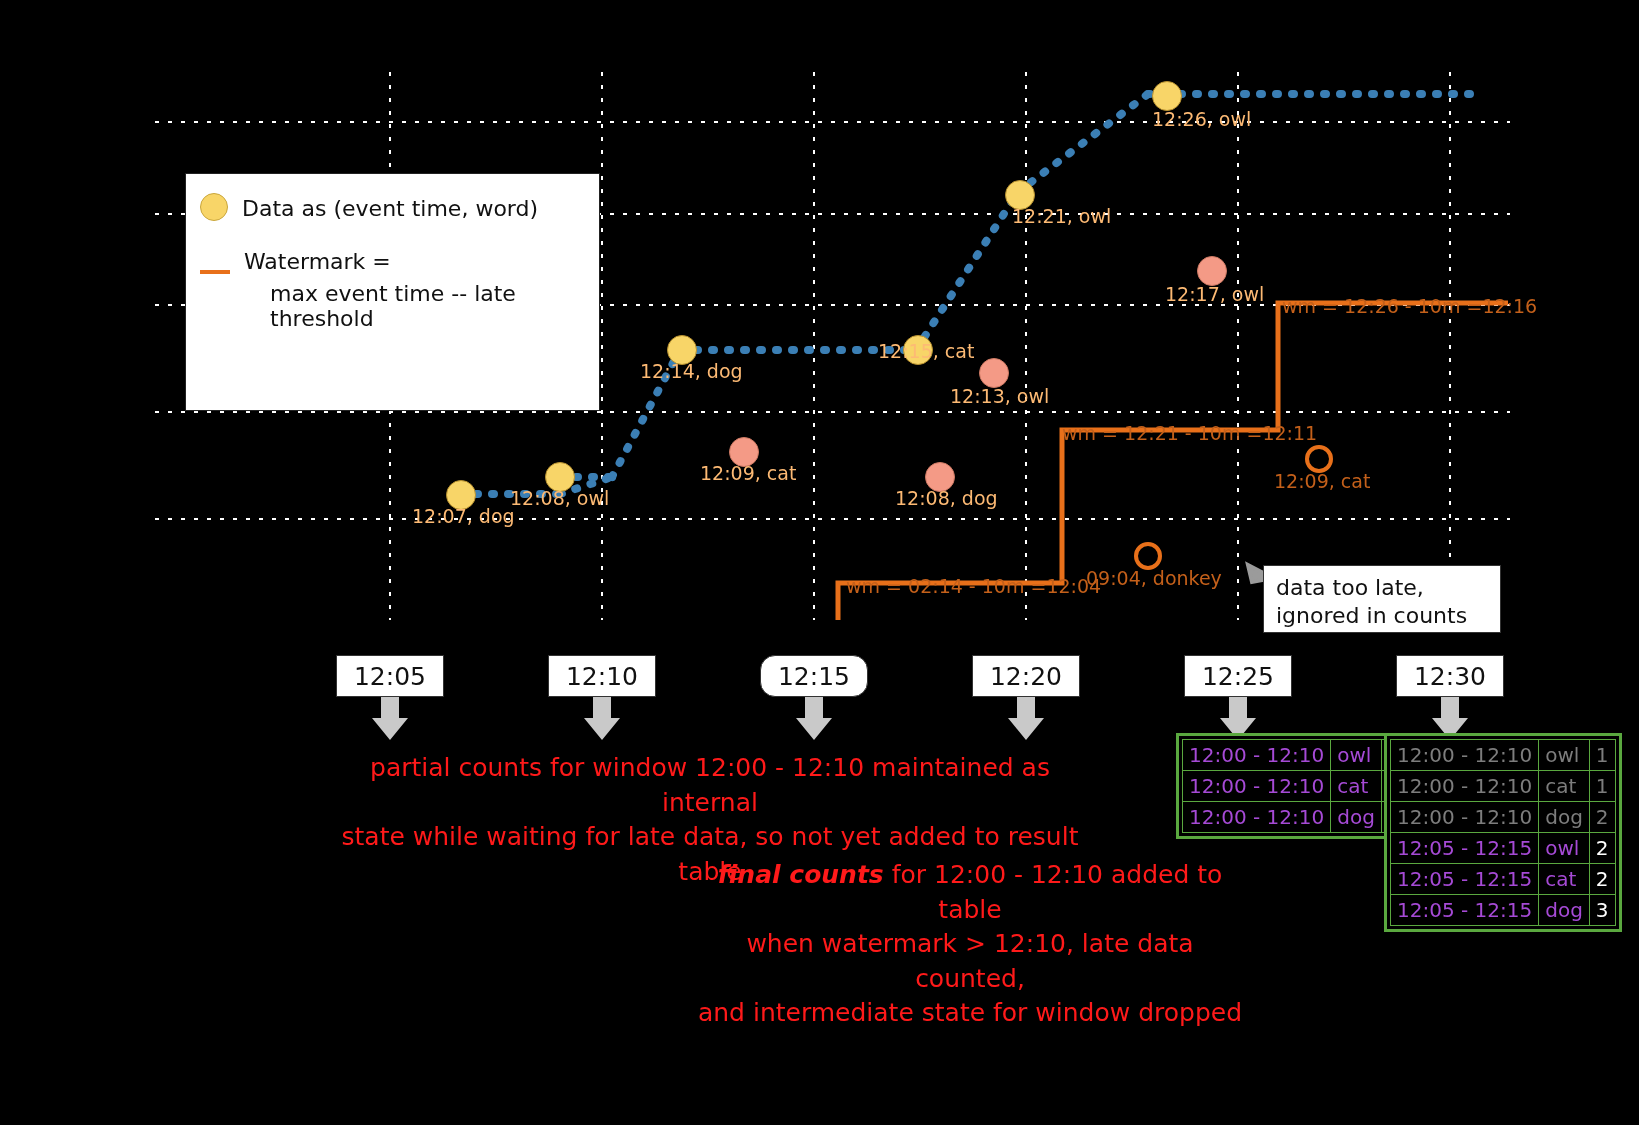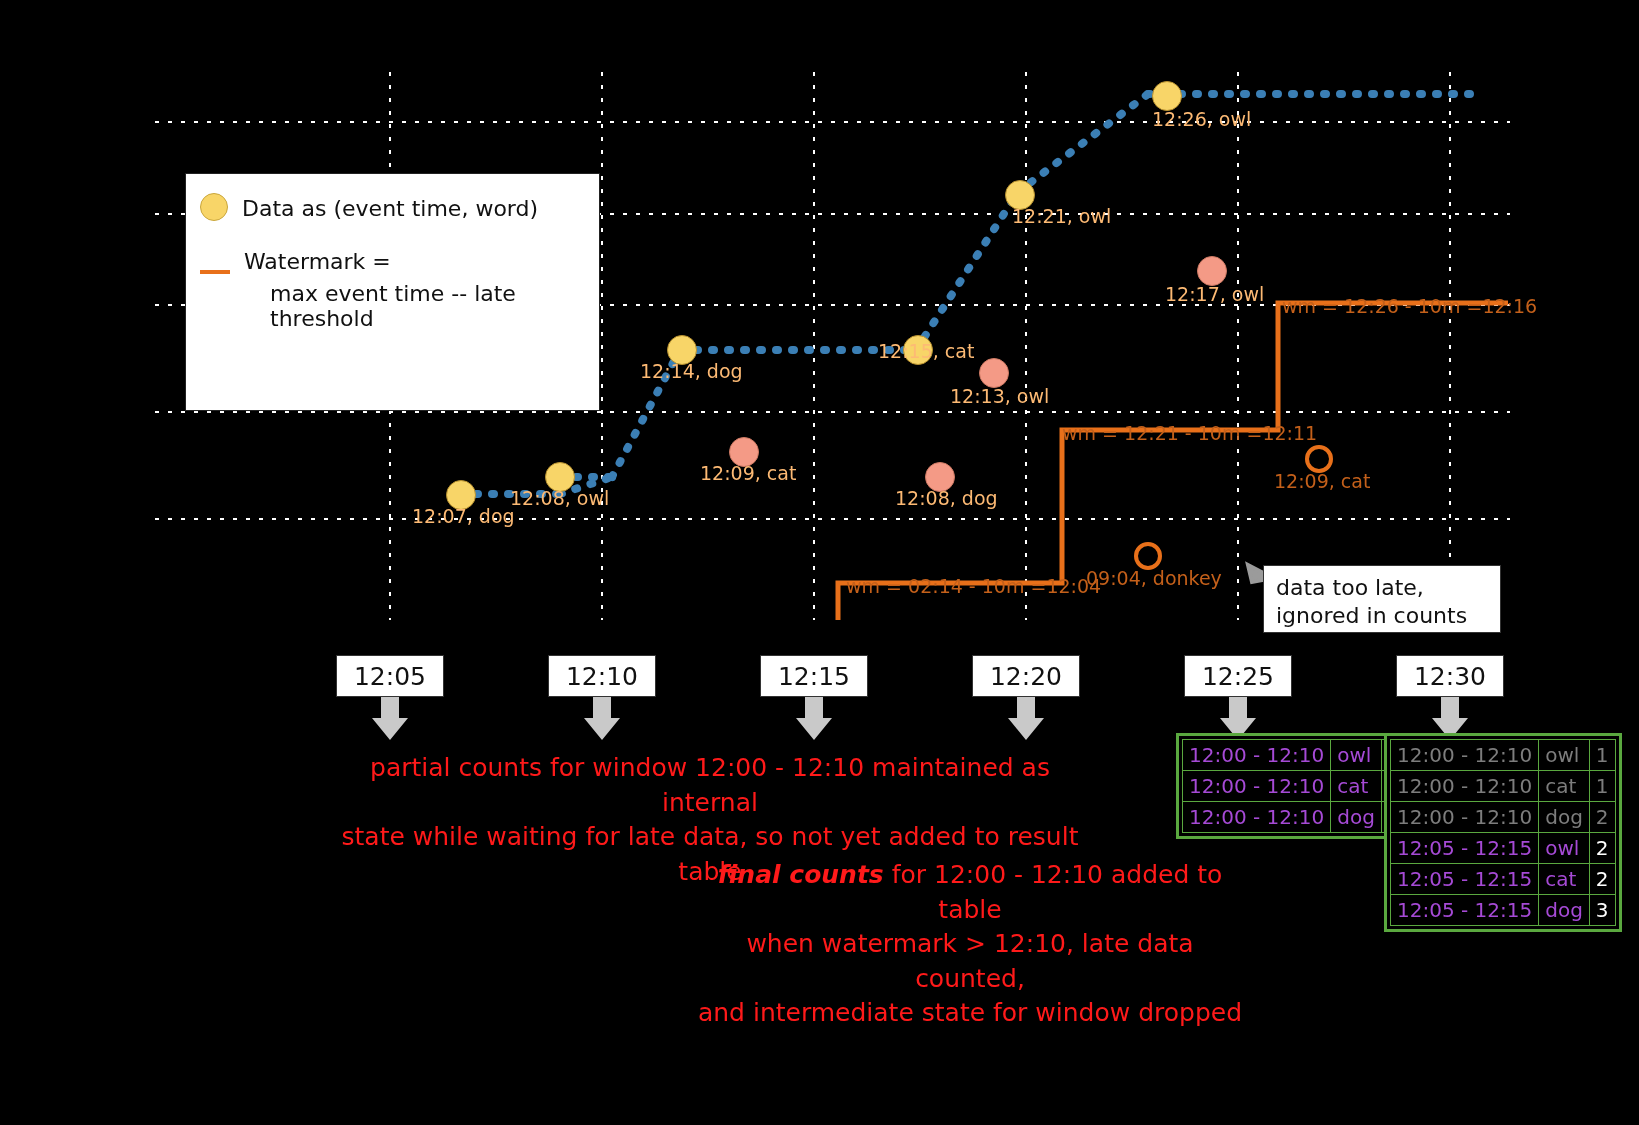--- a/index.html
+++ b/index.html
@@ -167,21 +167,21 @@
   <div class="wmlabel" style="left:1062px;top:422px;">wm = 12:21 - 10m =12:11</div>
   <div class="wmlabel" style="left:1282px;top:295px;">wm = 12:26 - 10m =12:16</div>
 
   <div class="callout" style="left:1263px;top:565px;width:238px;height:68px;">
     <span style="white-space:pre-line;">data too late,
 ignored in counts</span>
   </div>
 
   <div class="tbox" style="left:336px;top:655px;">12:05</div>
   <div class="tbox" style="left:548px;top:655px;">12:10</div>
-  <div class="tbox" style="left:760px;top:655px;">12:15</div>
+  <div class="tbox" style="left:760px;top:655px;border-radius:15px;">12:15</div>
   <div class="tbox" style="left:972px;top:655px;">12:20</div>
   <div class="tbox" style="left:1184px;top:655px;">12:25</div>
   <div class="tbox" style="left:1396px;top:655px;">12:30</div>
 
   <div class="redtext" style="left:330px;top:740px;width:760px;white-space:pre-line;margin-top:11px;">partial counts for window 12:00 - 12:10 maintained as internal
 state while waiting for late data, so not yet added  to result table</div>
 
   <div class="redtext" style="left:690px;top:858px;width:560px;">
     <i>final counts</i><span style="white-space:pre-line;"> for 12:00 - 12:10 added to table
 when watermark &gt; 12:10, late data counted,

